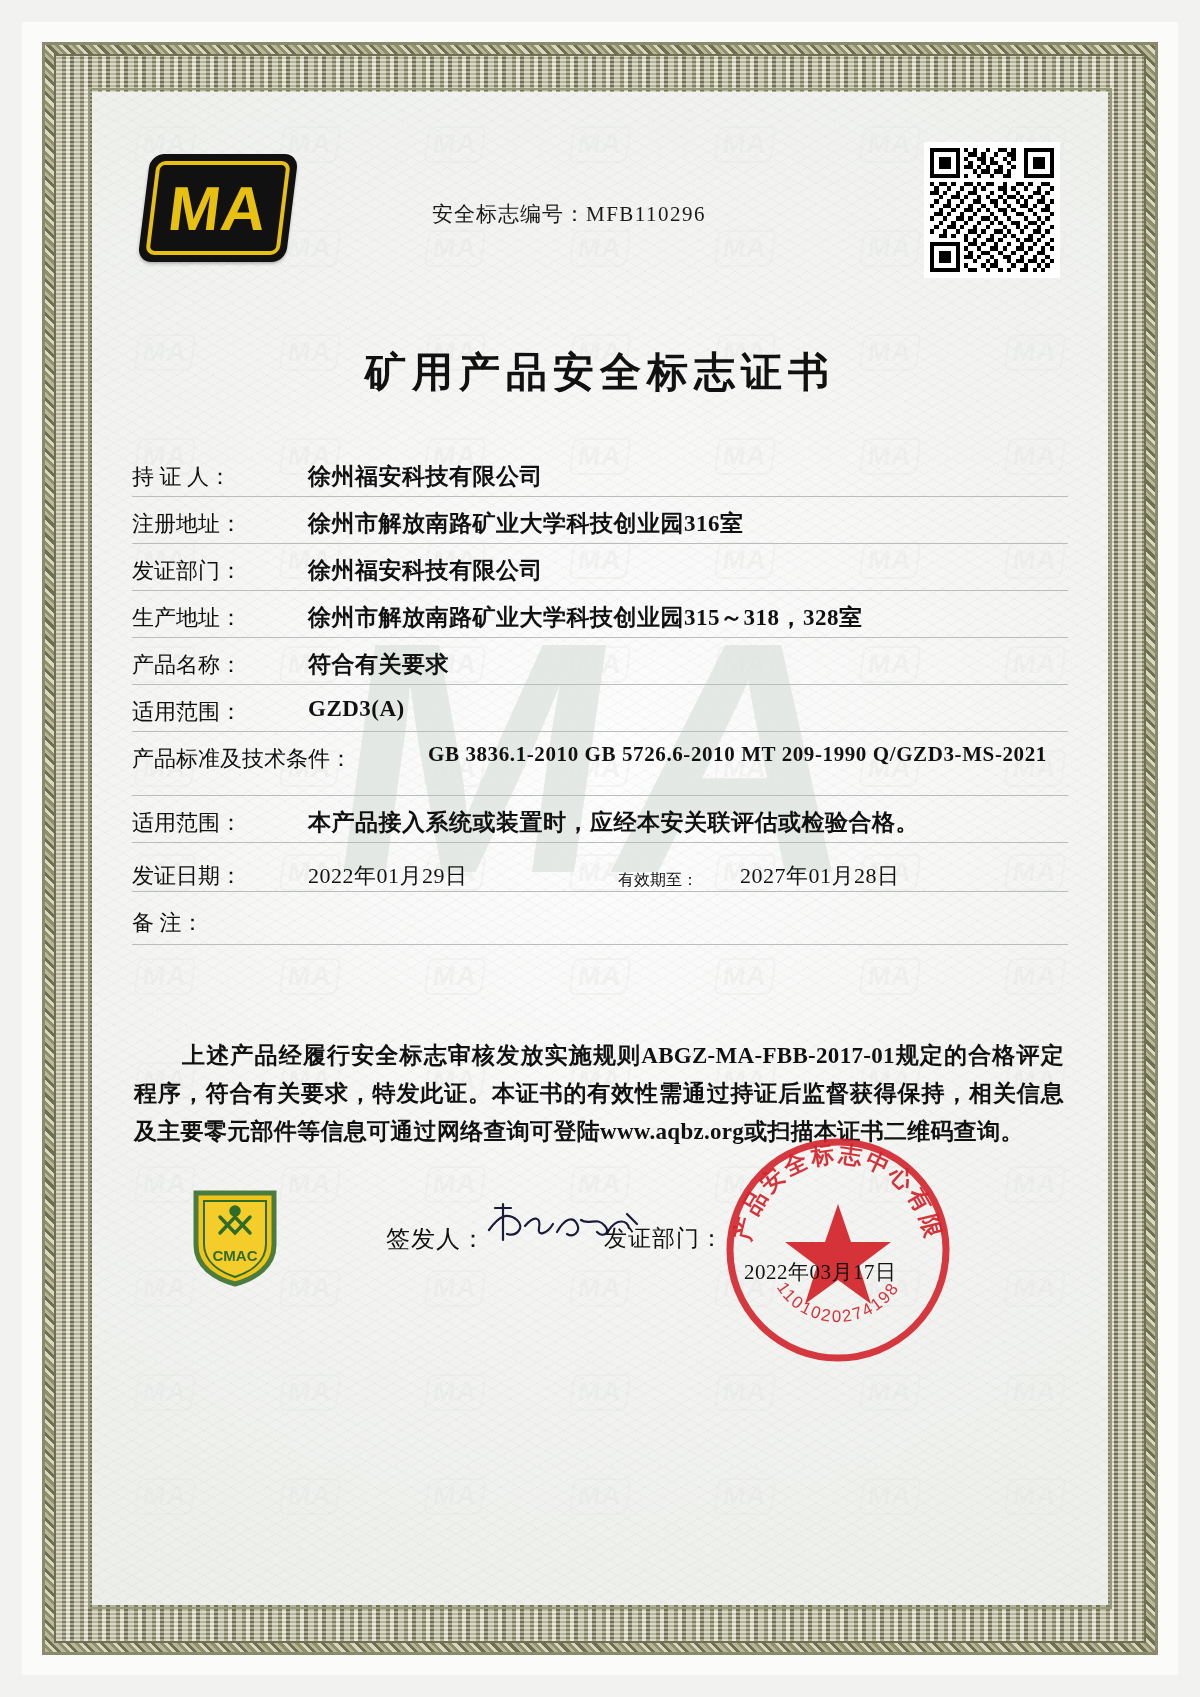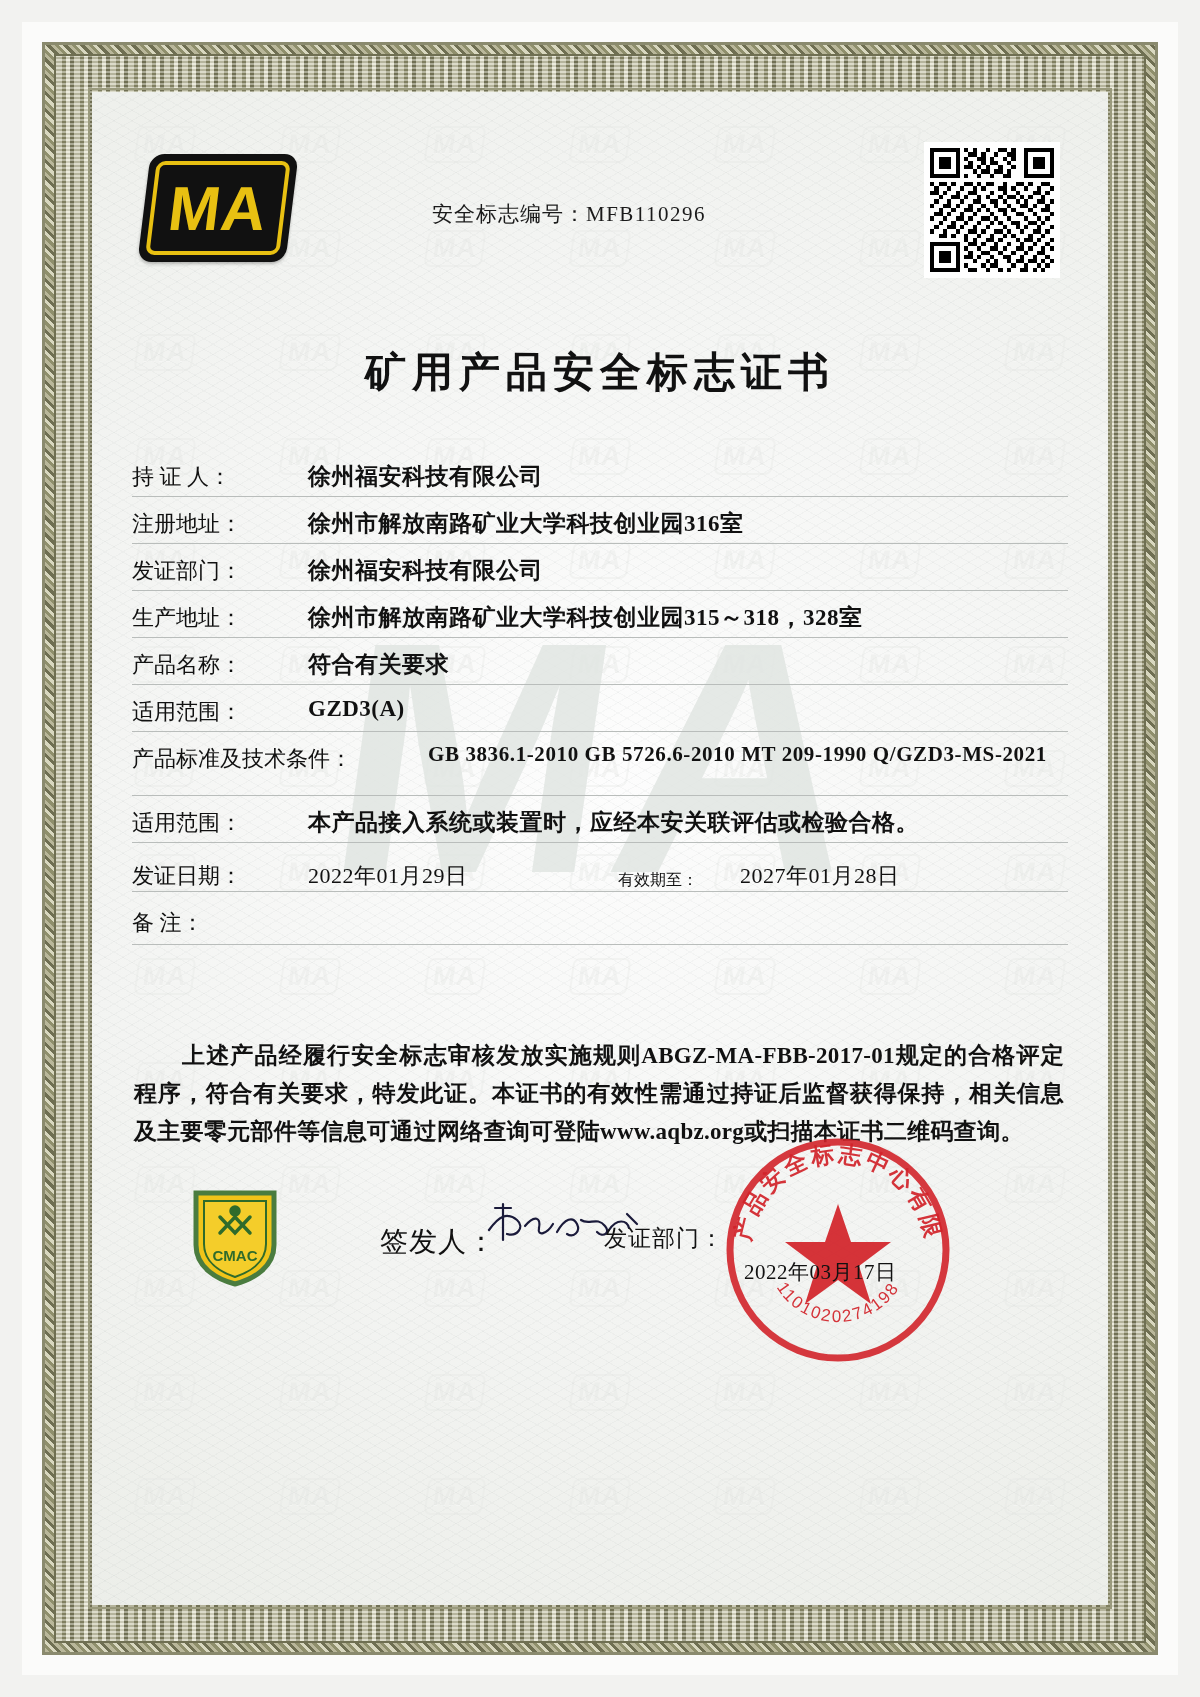--- a/index.html
+++ b/index.html
@@ -295,23 +295,23 @@
   
   .cmac-badge {
     position: absolute;
     left: 100px;
     top: 1095px;
     width: 86px;
     height: 100px;
   }
   .signer-label {
     position: absolute;
-    left: 288px;
+    left: 294px;
     top: 1131px;
-    font-size: 28px;
+    font-size: 24px;
     color: #111;
     letter-spacing: 1px;
   }
   .signature {
     position: absolute;
     left: 385px;
     top: 1104px;
     width: 170px;
     height: 60px;
   }

